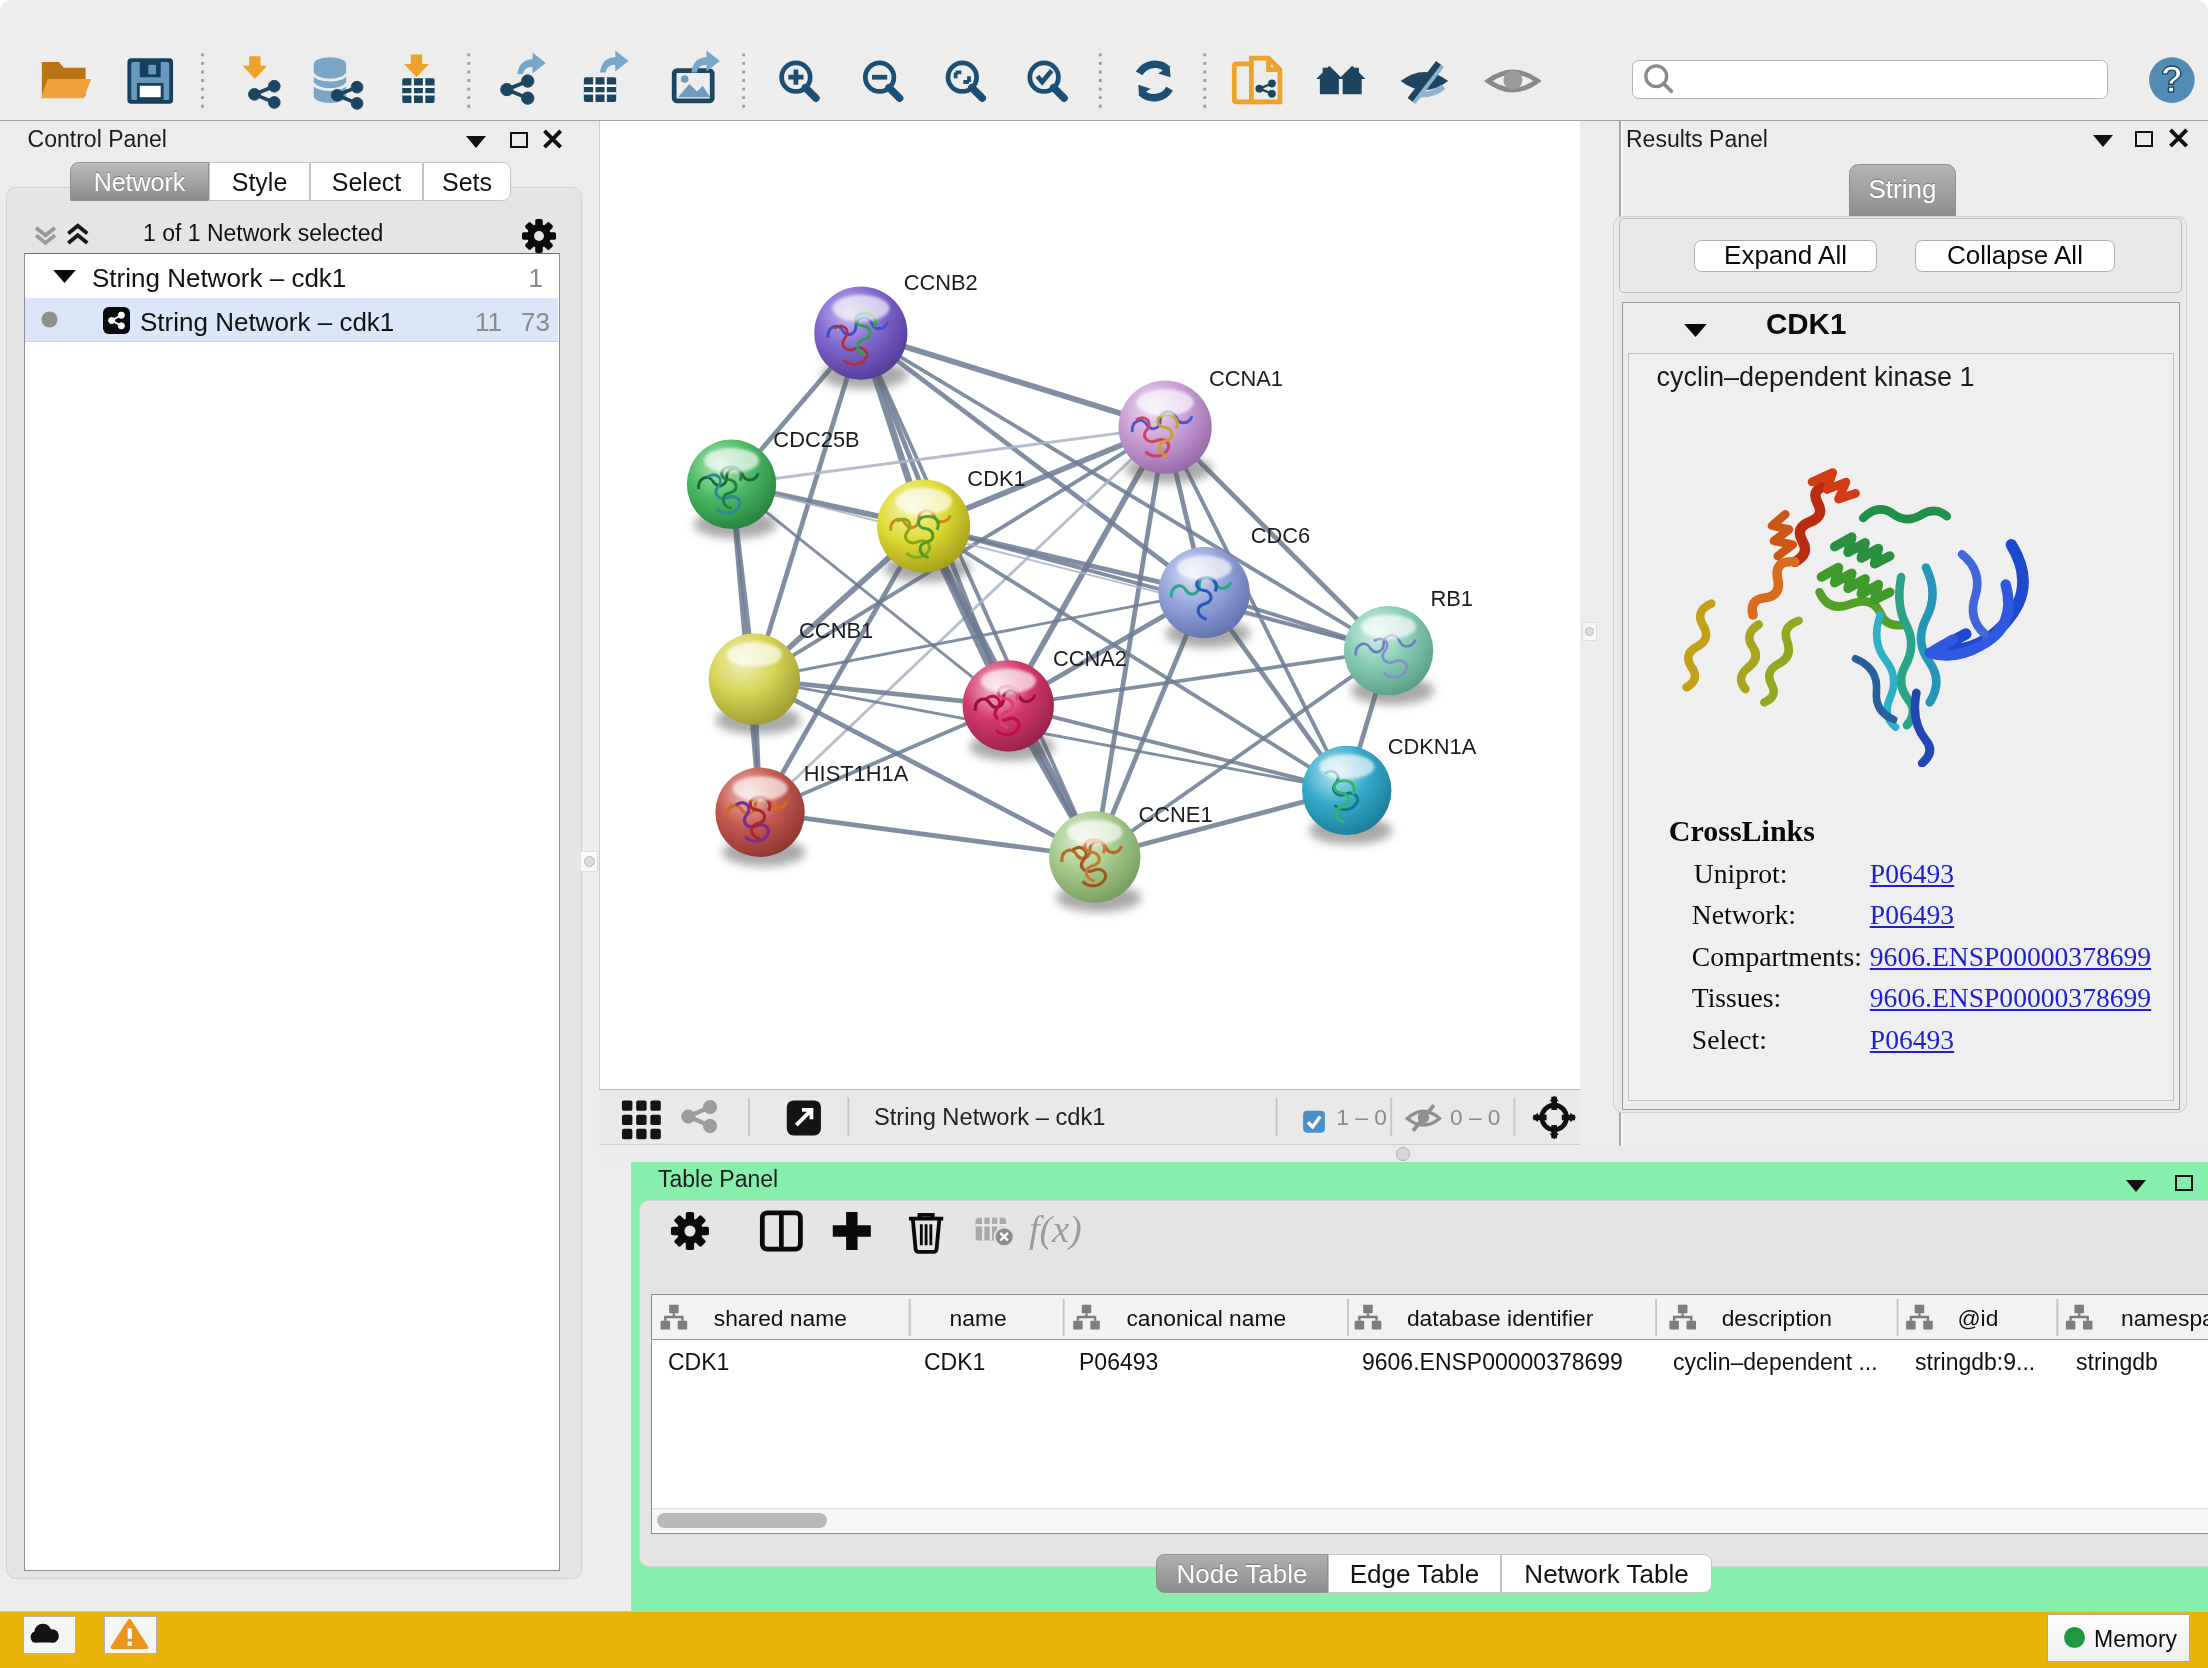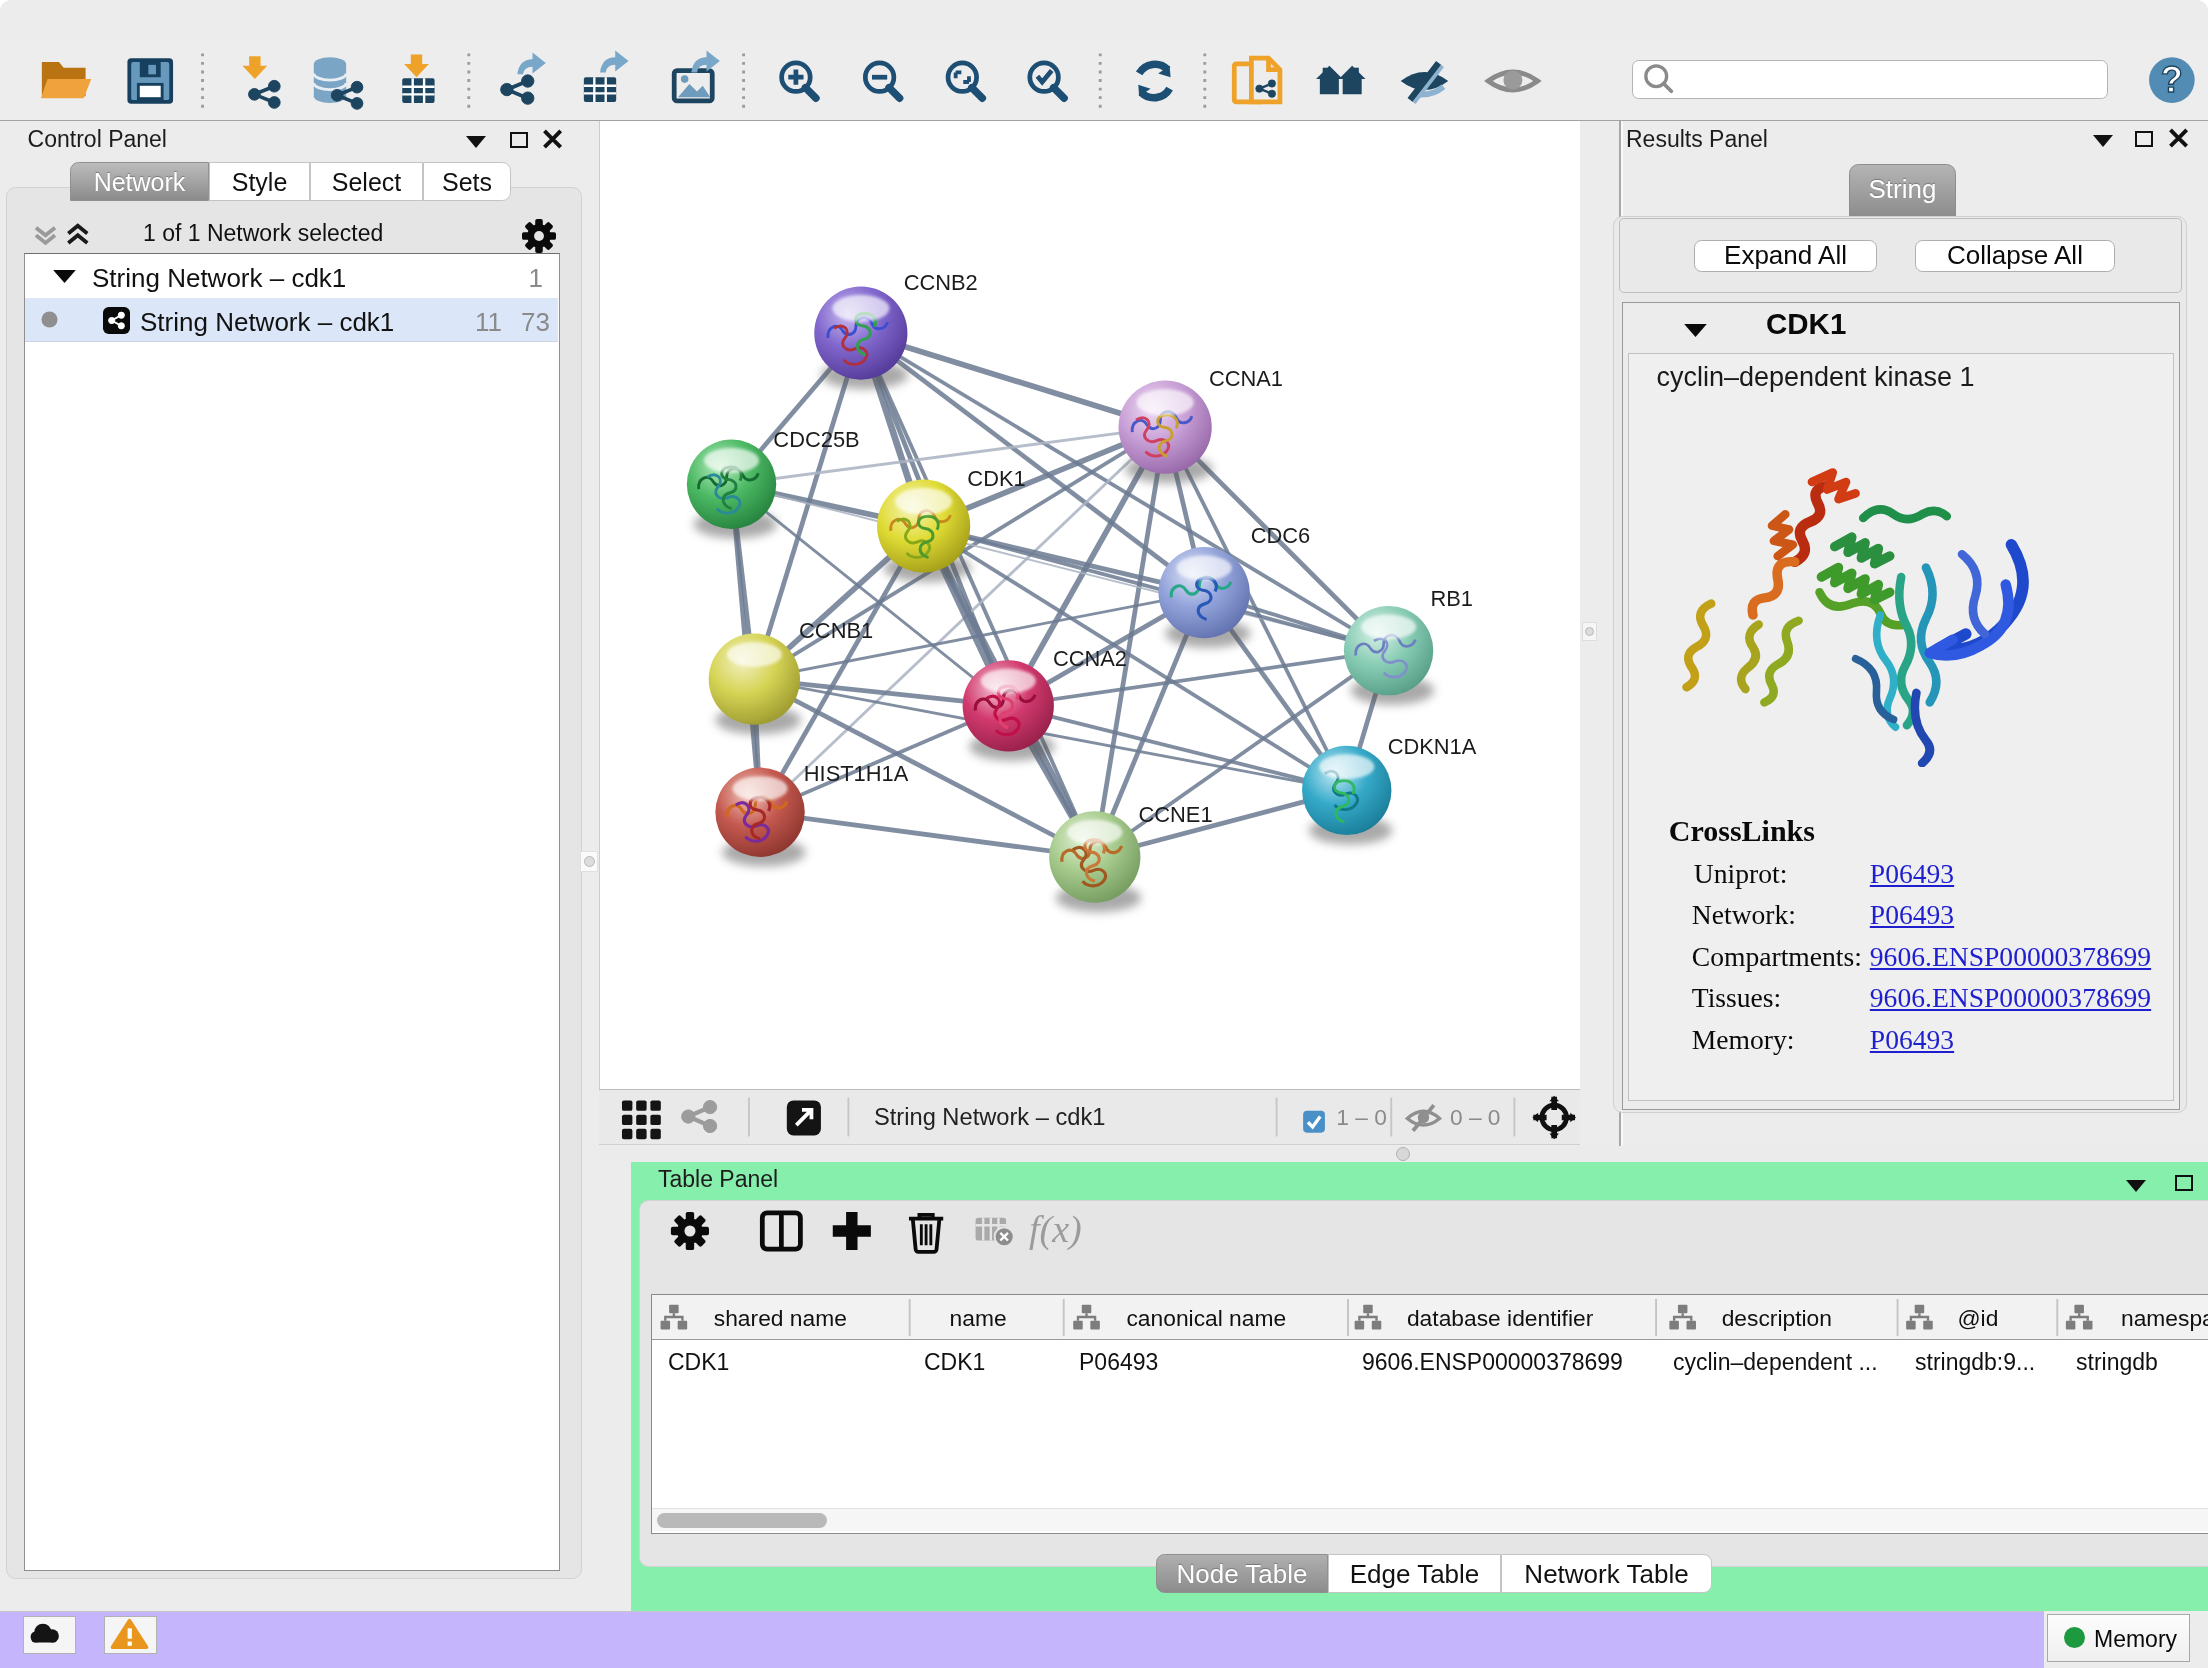--- a/index.html
+++ b/index.html
@@ -14,21 +14,21 @@
 #toolbar{position:absolute;left:0;top:42px;width:2208px;height:79px;background:#ededed;border-bottom:1.9px solid #a2a2a2;}
 .tsep{position:absolute;top:12px;height:58px;width:0;border-left:3px dotted #9b9b9b;}
 #searchbox{position:absolute;left:1632px;top:18px;width:476px;height:39px;background:#fff;border:1.9px solid #b4b4b4;border-radius:6.7px;}
 
 #ctrlpanel{position:absolute;left:0;top:121px;width:599px;height:1490px;background:#ececec;}
 #canvas{position:absolute;left:599px;top:121px;width:981px;height:968px;background:#ffffff;border-left:1px solid #cccccc;}
 #netstrip{position:absolute;left:599px;top:1089px;width:981px;height:56px;background:#e9e9e9;border-top:1px solid #bdbdbd;border-bottom:1px solid #cfcfcf;}
 #splitband{position:absolute;left:599px;top:1146px;width:1609px;height:16px;background:#ebebeb;}
 #results{position:absolute;left:1580px;top:121px;width:629px;height:1025px;background:#ececec;}
 #tablepanel{position:absolute;left:631px;top:1162px;width:1609px;height:449px;background:#86efac;}
-#statusbar{position:absolute;left:0;top:1611px;width:2044px;height:57px;background:#c4b5fd;border-top:1.9px solid #c6c6c6;}
+#statusbar{position:absolute;left:0;top:1611px;width:2208px;height:57px;background:#eab308;border-top:1.9px solid #c6c6c6;}
 .paneltitle{font-size:23px;color:#1c1c1c;}
 .wctl-tri{width:0;height:0;border-left:10.5px solid transparent;border-right:10.5px solid transparent;border-top:12.4px solid #111;}
 .wctl-box{width:18px;height:16px;border:2.9px solid #111;background:transparent;}
 .wctl-x{font-size:30px;font-weight:bold;color:#111;line-height:19px;}
 </style>
 </head>
 <body>
 <div id="win">
   <div id="toolbar">
   <svg width="2208" height="79" viewBox="0 0 2322 83">
@@ -611,21 +611,21 @@
         </svg>
         <div class="abs" style="left:40px;top:460px;font-family:'Liberation Serif',serif;font-size:30px;font-weight:bold;color:#0a0a0a;">CrossLinks</div>
         <div class="abs" style="left:65px;top:504px;font-family:'Liberation Serif',serif;font-size:27.6px;color:#0a0a0a;">Uniprot:</div>
         <div class="abs" style="left:241px;top:504px;font-family:'Liberation Serif',serif;font-size:27.6px;color:#1f1fcf;text-decoration:underline;">P06493</div>
         <div class="abs" style="left:63px;top:545px;font-family:'Liberation Serif',serif;font-size:27.6px;color:#0a0a0a;">Network:</div>
         <div class="abs" style="left:241px;top:545px;font-family:'Liberation Serif',serif;font-size:27.6px;color:#1f1fcf;text-decoration:underline;">P06493</div>
         <div class="abs" style="left:63px;top:587px;font-family:'Liberation Serif',serif;font-size:27.6px;color:#0a0a0a;">Compartments:</div>
         <div class="abs" style="left:241px;top:587px;font-family:'Liberation Serif',serif;font-size:27.6px;color:#1f1fcf;text-decoration:underline;">9606.ENSP00000378699</div>
         <div class="abs" style="left:63px;top:628px;font-family:'Liberation Serif',serif;font-size:27.6px;color:#0a0a0a;">Tissues:</div>
         <div class="abs" style="left:241px;top:628px;font-family:'Liberation Serif',serif;font-size:27.6px;color:#1f1fcf;text-decoration:underline;">9606.ENSP00000378699</div>
-        <div class="abs" style="left:63px;top:670px;font-family:'Liberation Serif',serif;font-size:27.6px;color:#0a0a0a;">Memory:</div>
+        <div class="abs" style="left:63px;top:670px;font-family:'Liberation Serif',serif;font-size:27.6px;color:#0a0a0a;">Select:</div>
         <div class="abs" style="left:241px;top:670px;font-family:'Liberation Serif',serif;font-size:27.6px;color:#1f1fcf;text-decoration:underline;">P06493</div>
       </div>
     </div>
     <div class="abs" style="left:1.9px;top:501px;width:15px;height:19px;background:#f6f6f6;border:1px solid #ddd;">
         <div style="position:absolute;left:1.9px;top:3.8px;width:9.5px;height:9.5px;border-radius:50%;background:#dcdcdc;border:1px solid #b8b8b8;"></div>
       </div>
   </div>
   <div id="splitband">
     <div class="abs" style="left:797px;top:1px;width:14.3px;height:14.3px;border-radius:50%;background:#d8d8d8;border:1px solid #b0b0b0;"></div>
   </div>

